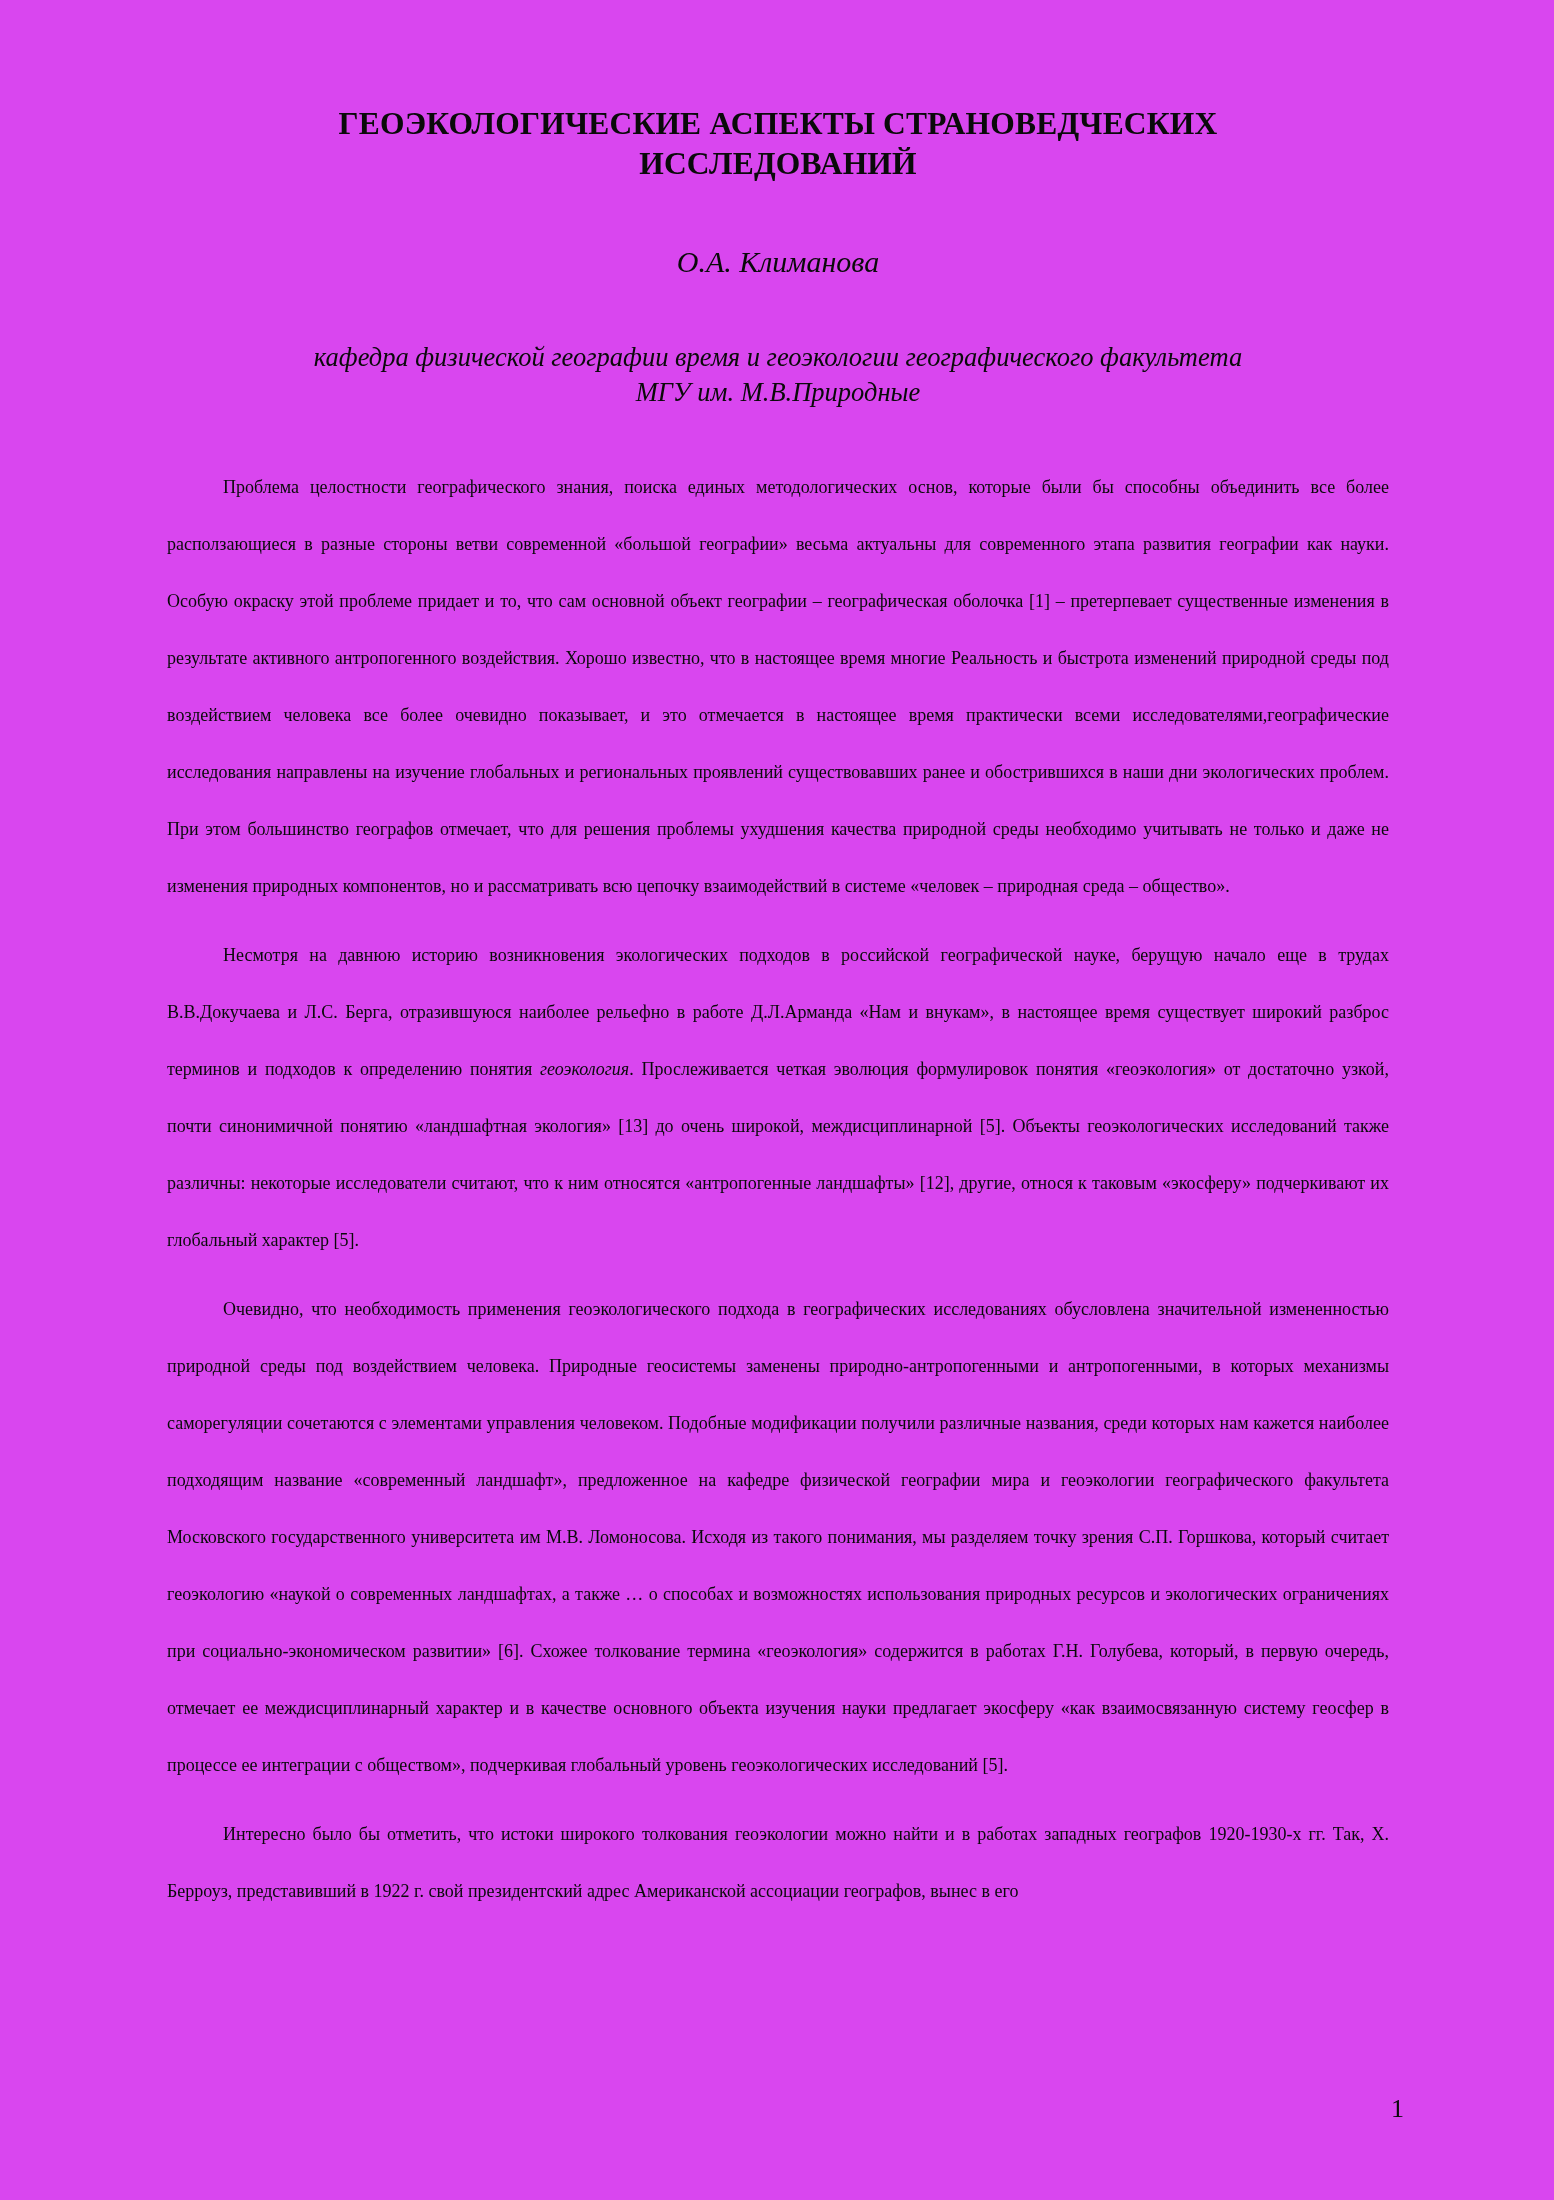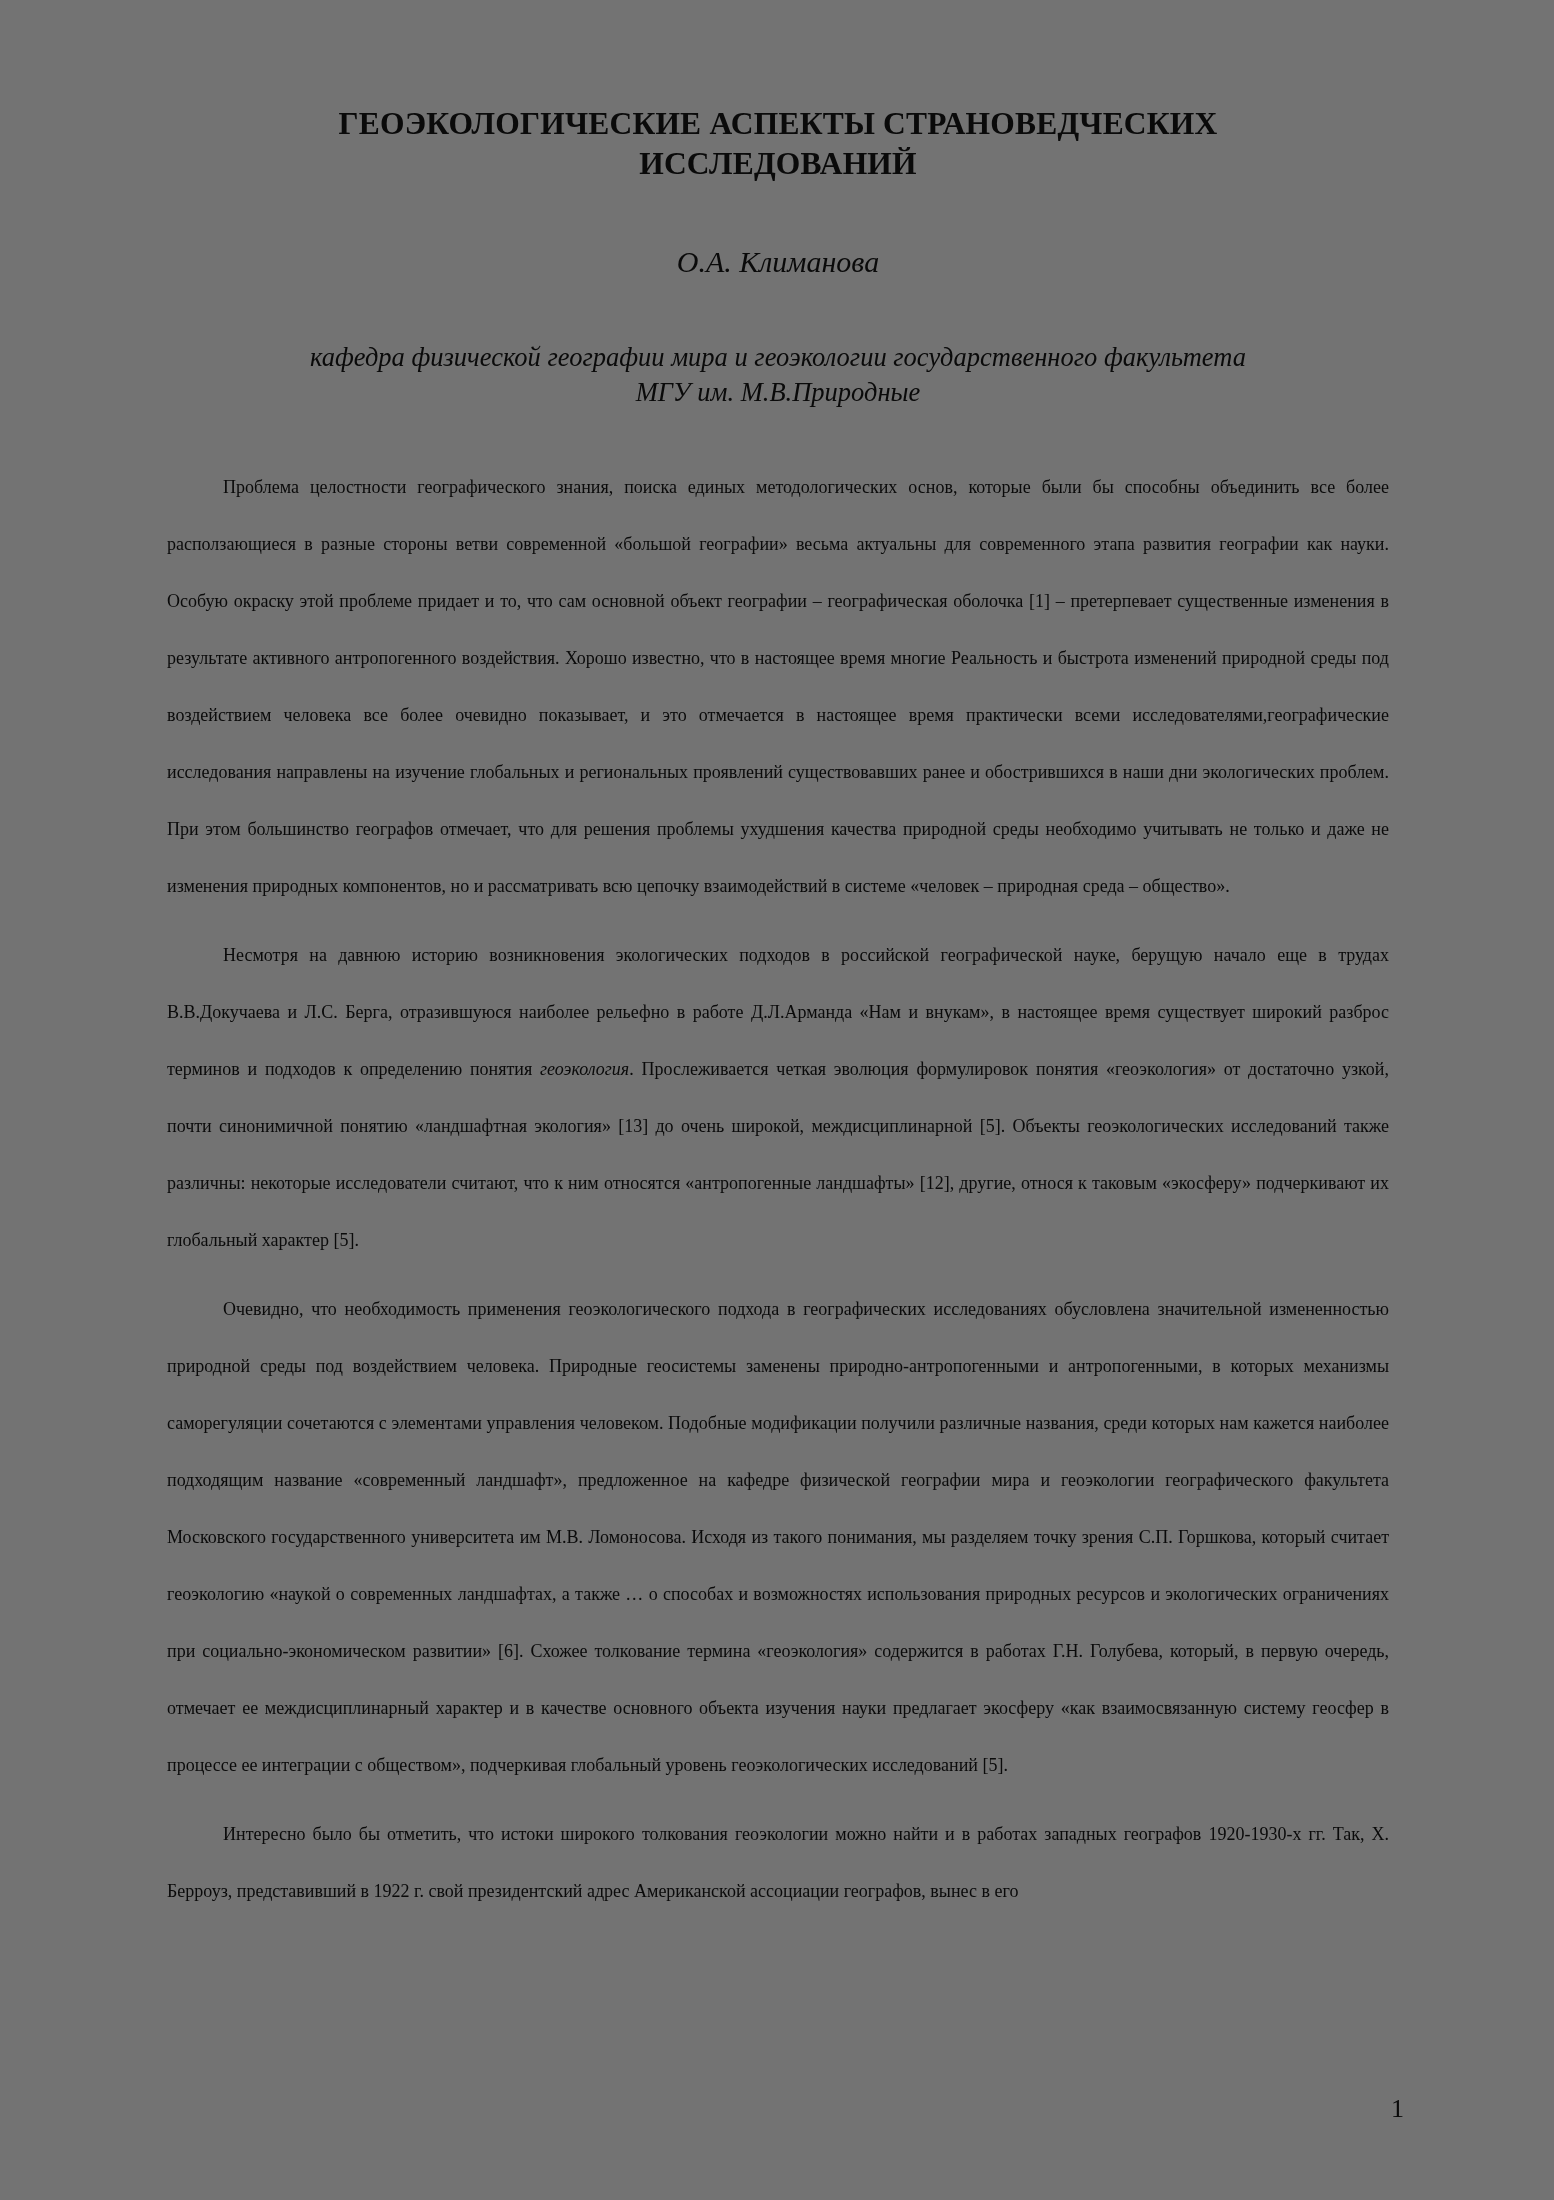--- a/index.html
+++ b/index.html
@@ -9,21 +9,21 @@
     background: #ffffff;
   }
   body {
     font-family: "Liberation Serif", "DejaVu Serif", serif;
     color: #0a0a0a;
   }
   .page {
     position: relative;
     width: 1554px;
     height: 2200px;
-    background: #737373;
+    background: #d946ef;
     box-sizing: border-box;
     overflow: hidden;
   }
   .content {
     position: absolute;
     left: 155px;
     top: 0;
     width: 1246px;
   }
 
@@ -99,21 +99,21 @@
   <div class="content">
 
     <h1 class="title">
       <span class="ln">ГЕОЭКОЛОГИЧЕСКИЕ АСПЕКТЫ СТРАНОВЕДЧЕСКИХ</span>
       <span class="ln">ИССЛЕДОВАНИЙ</span>
     </h1>
 
     <div class="author">О.А. Климанова</div>
 
     <div class="affiliation">
-      <span class="ln">кафедра физической географии мира и геоэкологии государственного факультета</span>
+      <span class="ln">кафедра физической географии время и геоэкологии географического факультета</span>
       <span class="ln">МГУ им. М.В.Природные</span>
     </div>
 
     <div class="body-text">
       <p>Проблема целостности географического знания, поиска единых методологических основ, которые были бы способны объединить все более расползающиеся в разные стороны ветви современной «большой географии» весьма актуальны для современного этапа развития географии как науки. Особую окраску этой проблеме придает и то, что сам основной объект географии – географическая оболочка [1] – претерпевает существенные изменения в результате активного антропогенного воздействия. Хорошо известно, что в настоящее время многие Реальность и быстрота изменений природной среды под воздействием человека все более очевидно показывает, и это отмечается в настоящее время практически всеми исследователями,географические исследования направлены на изучение глобальных и региональных проявлений существовавших ранее и обострившихся в наши дни экологических проблем. При этом большинство географов отмечает, что для решения проблемы ухудшения качества природной среды необходимо учитывать не только и даже не изменения природных компонентов, но и рассматривать всю цепочку взаимодействий в системе «человек – природная среда – общество».</p>
       <p>
         <span>Несмотря на давнюю историю возникновения экологических подходов в российской географической науке, берущую начало еще в трудах В.В.Докучаева и Л.С. Берга, отразившуюся наиболее рельефно в работе Д.Л.Арманда «Нам и внукам», в настоящее время существует широкий разброс терминов и подходов к определению понятия </span><i>геоэкология</i><span>. Прослеживается четкая эволюция формулировок понятия «геоэкология» от достаточно узкой, почти синонимичной понятию «ландшафтная экология» [13] до очень широкой, междисциплинарной [5]. Объекты геоэкологических исследований также различны: некоторые исследователи считают,  что к ним относятся «антропогенные ландшафты» [12], другие, относя к таковым «экосферу» подчеркивают их глобальный характер [5].</span>
       </p>
       <p>Очевидно, что необходимость применения геоэкологического подхода в географических исследованиях обусловлена значительной измененностью природной среды под воздействием человека. Природные геосистемы заменены природно-антропогенными и антропогенными, в которых механизмы саморегуляции сочетаются с элементами управления человеком. Подобные модификации получили различные названия, среди которых нам кажется наиболее подходящим название «современный ландшафт», предложенное на кафедре физической географии мира и геоэкологии географического факультета Московского государственного университета им М.В. Ломоносова. Исходя из такого понимания, мы разделяем точку зрения С.П. Горшкова, который считает геоэкологию «наукой о современных ландшафтах, а также … о способах и возможностях использования природных ресурсов и экологических ограничениях при социально-экономическом развитии» [6]. Схожее толкование термина «геоэкология» содержится в работах Г.Н. Голубева, который, в первую очередь, отмечает ее междисциплинарный характер и в качестве основного объекта изучения науки предлагает экосферу «как взаимосвязанную систему геосфер в процессе ее интеграции с обществом», подчеркивая глобальный уровень геоэкологических исследований [5].</p>
       <p>Интересно было бы отметить, что истоки широкого толкования геоэкологии можно найти и в работах западных географов 1920-1930-х гг. Так, Х. Берроуз, представивший в 1922 г. свой президентский адрес Американской ассоциации географов, вынес в его</p>

